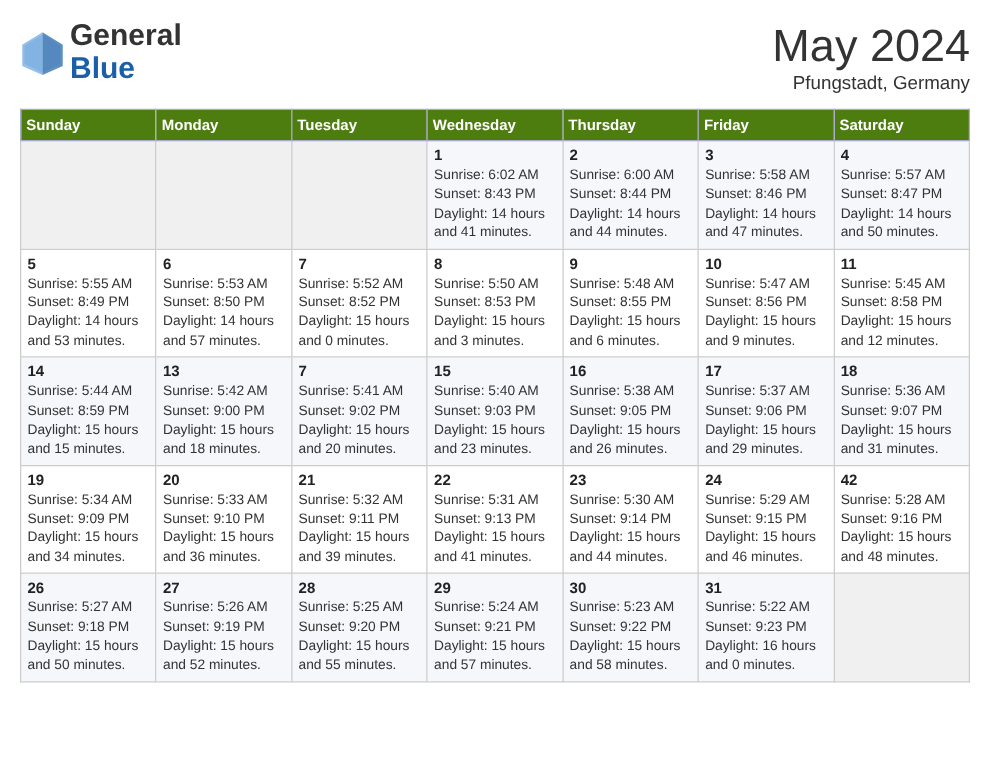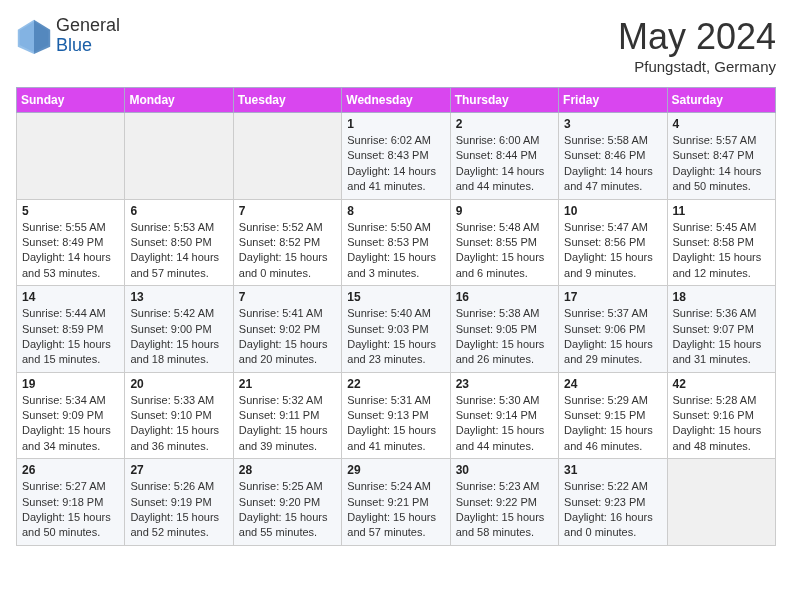--- a/index.html
+++ b/index.html
@@ -17,22 +17,22 @@
       margin-bottom: 12px;
     }
     .logo {
       display: flex;
       align-items: center;
       gap: 4px;
     }
     .logo-text {
       display: flex;
       flex-direction: column;
-      font-size: 18px;
-      font-weight: normal;
+      font-size: 24px;
+      font-weight: bold;
       line-height: 1.1;
     }
     .logo-general { color: #333; }
     .logo-blue { color: #1a5fa8; }
     .logo-icon {
       width: 36px;
       height: 36px;
     }
     .title-block {
       text-align: right;
@@ -45,21 +45,21 @@
     .title-block .location {
       font-size: 15px;
       color: #333;
     }
     .calendar {
       width: 100%;
       border-collapse: collapse;
       font-size: 11px;
     }
     .calendar th {
-      background-color: #d946ef;
+      background-color: #4d7c0f;
       color: #fff;
       padding: 5px 4px;
       text-align: left;
       font-size: 12px;
       font-weight: bold;
       border: 1px solid #aac;
     }
     .calendar td {
       border: 1px solid #ccc;
       vertical-align: top;

